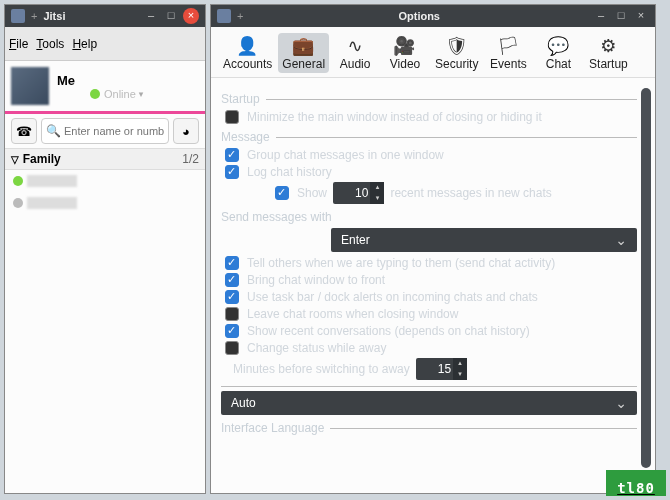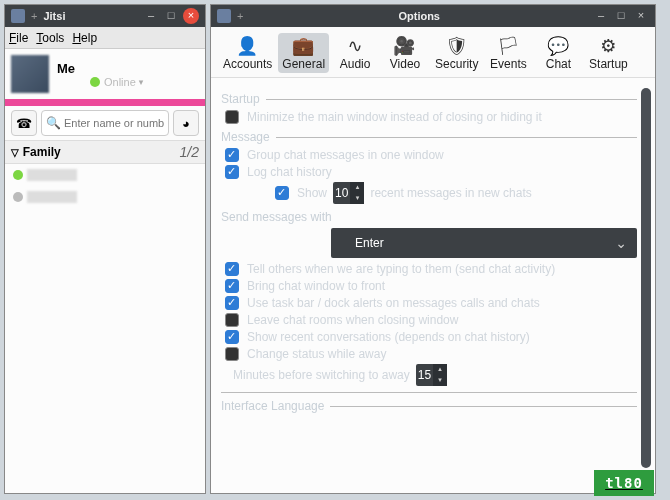--- a/index.html
+++ b/index.html
@@ -7,42 +7,42 @@
 
 .window { position: absolute; background: #fcfcfc; border: 1px solid #888; }
 .titlebar { height: 22px; background: #3c4044; display: flex; align-items: center; padding: 0 6px; color: #ccc; font-size: 11px; }
 .titlebar .tb-icon { width: 14px; height: 14px; background: #6a7fa0; border-radius: 2px; margin-right: 6px; }
 .titlebar .tb-plus { color: #999; margin-right: 6px; cursor: pointer; }
 .titlebar .tb-title { flex: 1; font-weight: bold; color: #eee; }
 .titlebar .tb-btn { width: 16px; height: 16px; margin-left: 4px; text-align: center; line-height: 14px; font-size: 11px; color: #ccc; cursor: pointer; }
 .titlebar .tb-close { background: #e74c3c; border-radius: 50%; color: #fff; }
 
 .main-window { left: 4px; top: 4px; width: 202px; height: 490px; }
-.menu-bar { height: 22px; background: #e8e8e8; border-bottom: 1px solid #ccc; display: flex; align-items: center; font-size: 12px; padding: 0 4px; }
+.menu-bar { height: 34px; background: #e8e8e8; border-bottom: 1px solid #ccc; display: flex; align-items: center; font-size: 12px; padding: 0 4px; }
 .menu-item { margin-right: 8px; cursor: pointer; }
 .menu-item span { text-decoration: underline; }
 
-.me-section { display: flex; align-items: center; padding: 6px; border-bottom: 7px solid #ec4899; }
+.me-section { display: flex; align-items: center; padding: 6px; border-bottom: 3px solid #ec4899; }
 .avatar { width: 38px; height: 38px; background: linear-gradient(135deg,#5a6b80,#3a4a5e); margin-right: 8px; filter: blur(1px); }
 .me-info { flex: 1; }
 .me-name { font-size: 13px; font-weight: bold; }
 .me-status { display: flex; align-items: center; font-size: 11px; color: #bbb; padding-left: 33px; }
 .status-dot { width: 10px; height: 10px; border-radius: 50%; background: #7cd642; margin-right: 4px; }
 .status-dot.gray { background: #bbb; }
 .chev { font-size: 9px; color: #aaa; margin-left: 3px; }
 
 .toolbar-row { display: flex; align-items: center; padding: 4px 6px; gap: 4px; border-bottom: 1px solid #ddd; }
 .icon-btn { width: 26px; height: 26px; border: 1px solid #ccc; border-radius: 4px; background: #f5f5f5; display: flex; align-items: center; justify-content: center; font-size: 13px; cursor: pointer; }
 .search-box { flex: 1; height: 26px; border: 1px solid #ccc; border-radius: 4px; display: flex; align-items: center; padding: 0 4px; background: #fff; }
 .search-box .mag { color: #888; font-size: 12px; margin-right: 3px; }
 .search-box input { flex: 1; border: none; outline: none; font-size: 11px; color: #888; width: 100%; }
 
 .group-header { display: flex; align-items: center; background: #f0f0f0; border-bottom: 1px solid #ddd; padding: 3px 6px; font-size: 12px; font-weight: bold; }
 .group-header .exp { font-size: 10px; margin-right: 4px; }
-.group-header .count { margin-left: auto; font-weight: normal; color: #666; font-size: 14px; font-style: italic; }
+.group-header .count { margin-left: auto; font-weight: normal; color: #666; font-size: 12px; }
 
 .contact { display: flex; align-items: center; padding: 5px 8px; font-size: 12px; }
 .contact .blur-name { width: 50px; height: 12px; background: #ddd; filter: blur(1px); }
 
 .options-window { left: 210px; top: 4px; width: 446px; height: 490px; }
 .options-window .titlebar .tb-title { text-align: center; }
 
 .tabs { display: flex; background: #fafafa; padding: 6px 8px 4px 8px; gap: 2px; border-bottom: 1px solid #ddd; }
 .tab { flex: 0 0 auto; min-width: 48px; text-align: center; padding: 2px 4px; border-radius: 4px; cursor: pointer; }
 .tab.active { background: #d0d4d8; }
@@ -57,28 +57,28 @@
 .section-label .line { flex: 1; height: 1px; background: #bbb; }
 
 .opt-row { display: flex; align-items: center; margin: 3px 0; padding-left: 4px; }
 .chk { width: 14px; height: 14px; border: 1px solid #888; border-radius: 3px; margin-right: 8px; background: #333; position: relative; flex-shrink: 0; }
 .chk.checked { background: #2e7cd6; border-color: #2e7cd6; }
 .chk.checked::after { content: "✓"; position: absolute; color: #fff; font-size: 11px; top: -1px; left: 1px; }
 .opt-label { color: #d0d6dc; filter: blur(0.7px); font-size: 12px; }
 .indent { margin-left: 50px; }
 
 .spinner { display: inline-flex; align-items: center; background: #3c4044; color: #fff; height: 22px; border-radius: 2px; margin: 0 6px; }
-.spinner .val { padding: 0 2px; font-size: 12px; }
+.spinner .val { padding: 0 2px; font-size: 12px; margin-left: 20px; }
 .spinner .arrows { width: 14px; display: flex; flex-direction: column; background: #2c3034; font-size: 7px; height: 22px; }
 .spinner .arrows div { flex: 1; text-align: center; line-height: 10px; color: #ccc; cursor: pointer; }
 
-.dropdown { background: #3c4044; color: #fff; height: 30px; display: flex; align-items: center; padding: 0 24px; margin: 4px 0; border-radius: 2px; position: relative; }
+.dropdown { background: #3c4044; color: #fff; height: 24px; display: flex; align-items: center; padding: 0 10px; margin: 4px 0; border-radius: 2px; position: relative; }
 .dropdown::after { content: "⌄"; position: absolute; right: 10px; font-size: 14px; color: #ccc; }
 
-.watermark { position: absolute; right: 16px; bottom: 4px; width: 60px; height: 26px; background: #2e9c3e; display: flex; align-items: center; justify-content: center; text-decoration: underline; }
+.watermark { position: absolute; right: 4px; bottom: 4px; width: 60px; height: 26px; background: #2e9c3e; display: flex; align-items: flex-end; justify-content: center; text-decoration: underline; }
 .watermark span { font-family: monospace; font-size: 14px; font-weight: bold; color: #fff; letter-spacing: 1px; }
 </style>
 </head>
 <body>
 
 <div class="window main-window">
   <div class="titlebar">
     <div class="tb-icon"></div>
     <div class="tb-plus">+</div>
     <div class="tb-title">Jitsi</div>
@@ -217,21 +217,21 @@
     <div class="opt-row">
         <div class="chk checked"></div>
         <span class="opt-label">Tell others when we are typing to them (send chat activity)</span>
       </div>
     <div class="opt-row">
         <div class="chk checked"></div>
         <span class="opt-label">Bring chat window to front</span>
       </div>
     <div class="opt-row">
         <div class="chk checked"></div>
-        <span class="opt-label">Use task bar / dock alerts on messages calls and chats</span>
+        <span class="opt-label">Use task bar / dock alerts on incoming chats and chats</span>
       </div>
     <div class="opt-row">
         <div class="chk"></div>
         <span class="opt-label">Leave chat rooms when closing window</span>
       </div>
     <div class="opt-row">
         <div class="chk checked"></div>
         <span class="opt-label">Show recent conversations (depends on chat history)</span>
       </div>
 
@@ -246,20 +246,23 @@
           <div class="arrows">
             <div>▴</div>
             <div>▾</div>
           </div>
         </div>
     </div>
 
     <div class="section-label">
         <div class="line"></div>
       </div>
+    <div class="dropdown">
+        <span>Auto</span>
+      </div>
 
     <div class="section-label">
         <span class="txt">Interface Language</span>
         <div class="line"></div>
       </div>
   </div>
 </div>
 
 <div class="watermark">
     <span>tl80</span>

